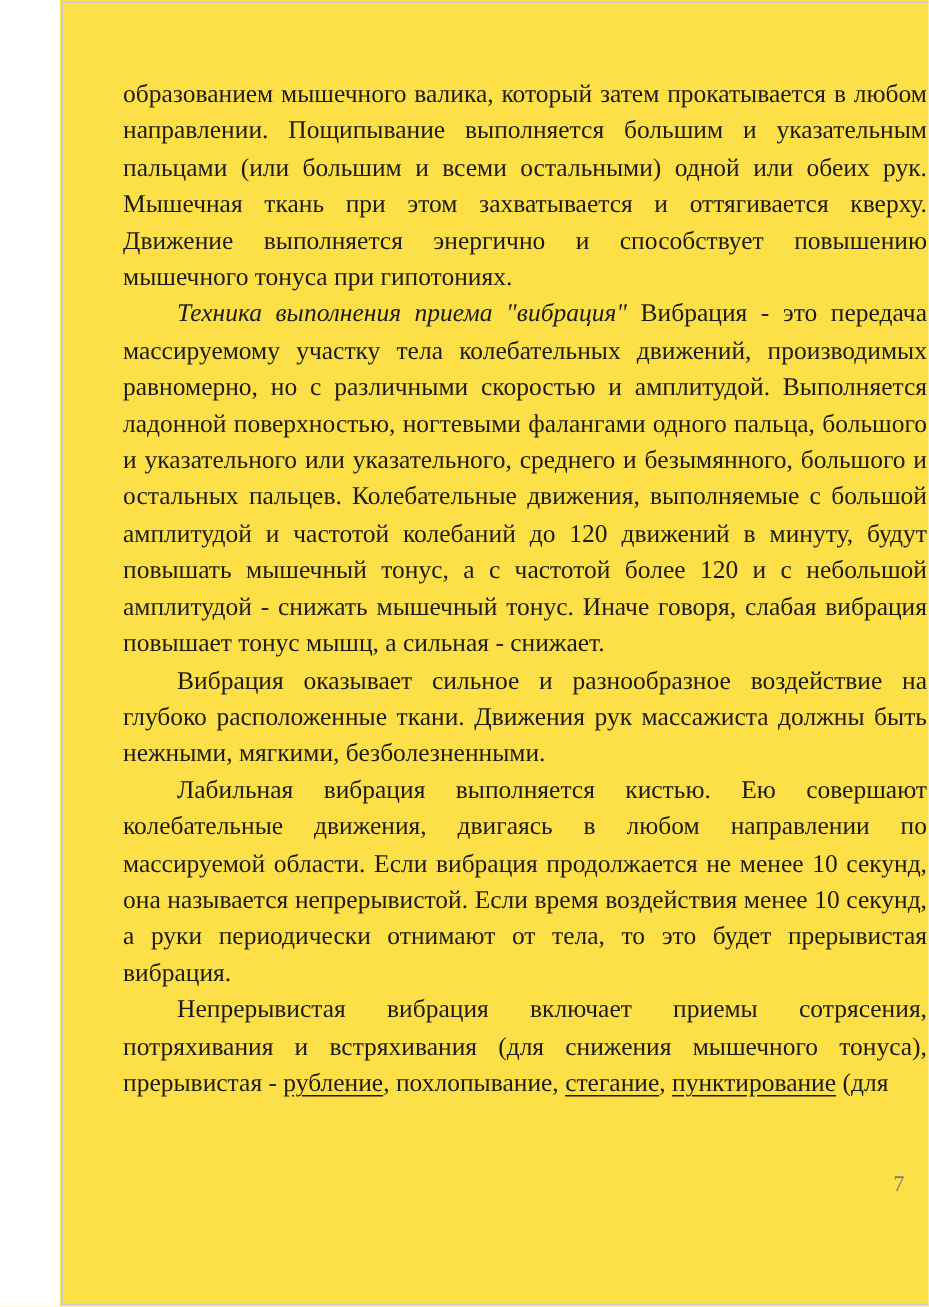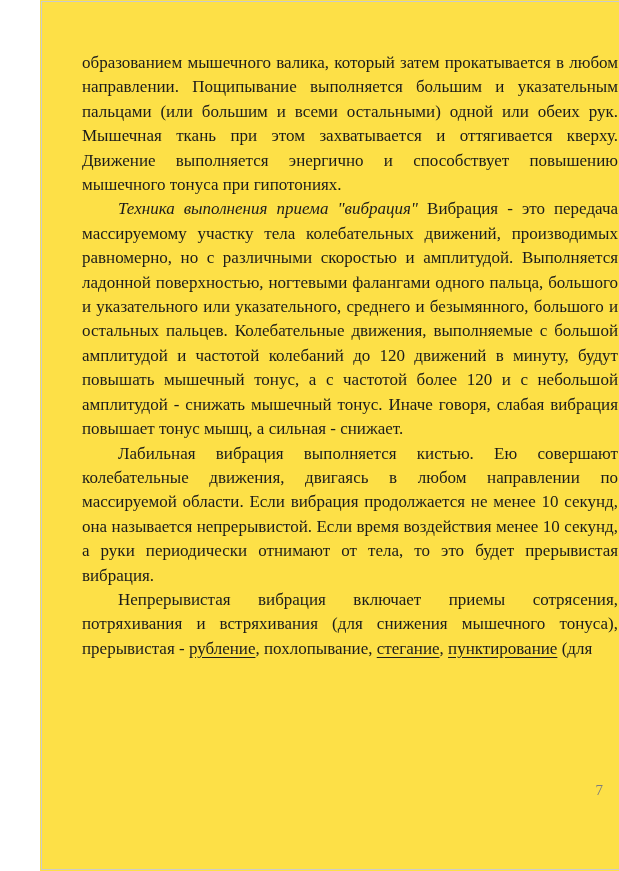--- a/index.html
+++ b/index.html
@@ -65,17 +65,18 @@
   }
 </style>
 </head>
 <body>
 
 <div class="page">
   <div class="page-frame"></div>
   <div class="text-body">
       <p class="para"><span class="run-normal">образованием мышечного валика, который затем прокатывается в любом направлении. Пощипывание выполняется большим и указательным пальцами (или большим и всеми остальными) одной или обеих рук. Мышечная ткань при этом захватывается и оттягивается кверху. Движение выполняется энергично и способствует повышению мышечного тонуса при гипотониях.</span></p>
       <p class="para indent"><span class="run-italic">Техника выполнения приема "вибрация"</span><span class="run-normal"> Вибрация - это передача массируемому участку тела колебательных движений, производимых равномерно, но с различными скоростью и амплитудой. Выполняется ладонной поверхностью, ногтевыми фалангами одного пальца, большого и указательного или указательного, среднего и безымянного, большого и остальных пальцев. Колебательные движения, выполняемые с большой амплитудой и частотой колебаний до 120 движений в минуту, будут повышать мышечный тонус, а с частотой более 120 и с небольшой амплитудой - снижать мышечный тонус. Иначе говоря, слабая вибрация повышает тонус мышц, а сильная - снижает.</span></p>
+      <p class="para indent"><span class="run-normal">Вибрация оказывает сильное и разнообразное воздействие на глубоко расположенные ткани. Движения рук массажиста должны быть нежными, мягкими, безболезненными.</span></p>
       <p class="para indent"><span class="run-normal">Лабильная вибрация выполняется кистью. Ею совершают колебательные движения, двигаясь в любом направлении по массируемой области. Если вибрация продолжается не менее 10 секунд, она называется непрерывистой. Если время воздействия менее 10 секунд, а руки периодически отнимают от тела, то это будет прерывистая вибрация.</span></p>
       <p class="para indent"><span class="run-normal">Непрерывистая вибрация включает приемы сотрясения, потряхивания и встряхивания (для снижения мышечного тонуса), прерывистая - </span><span class="run-misspelled">рубление</span><span class="run-normal">, похлопывание, </span><span class="run-misspelled">стегание</span><span class="run-normal">, </span><span class="run-misspelled">пунктирование</span><span class="run-normal"> (для</span></p>
     </div>
   <div class="page-number">7</div>
 </div>
 
 </body></html>

